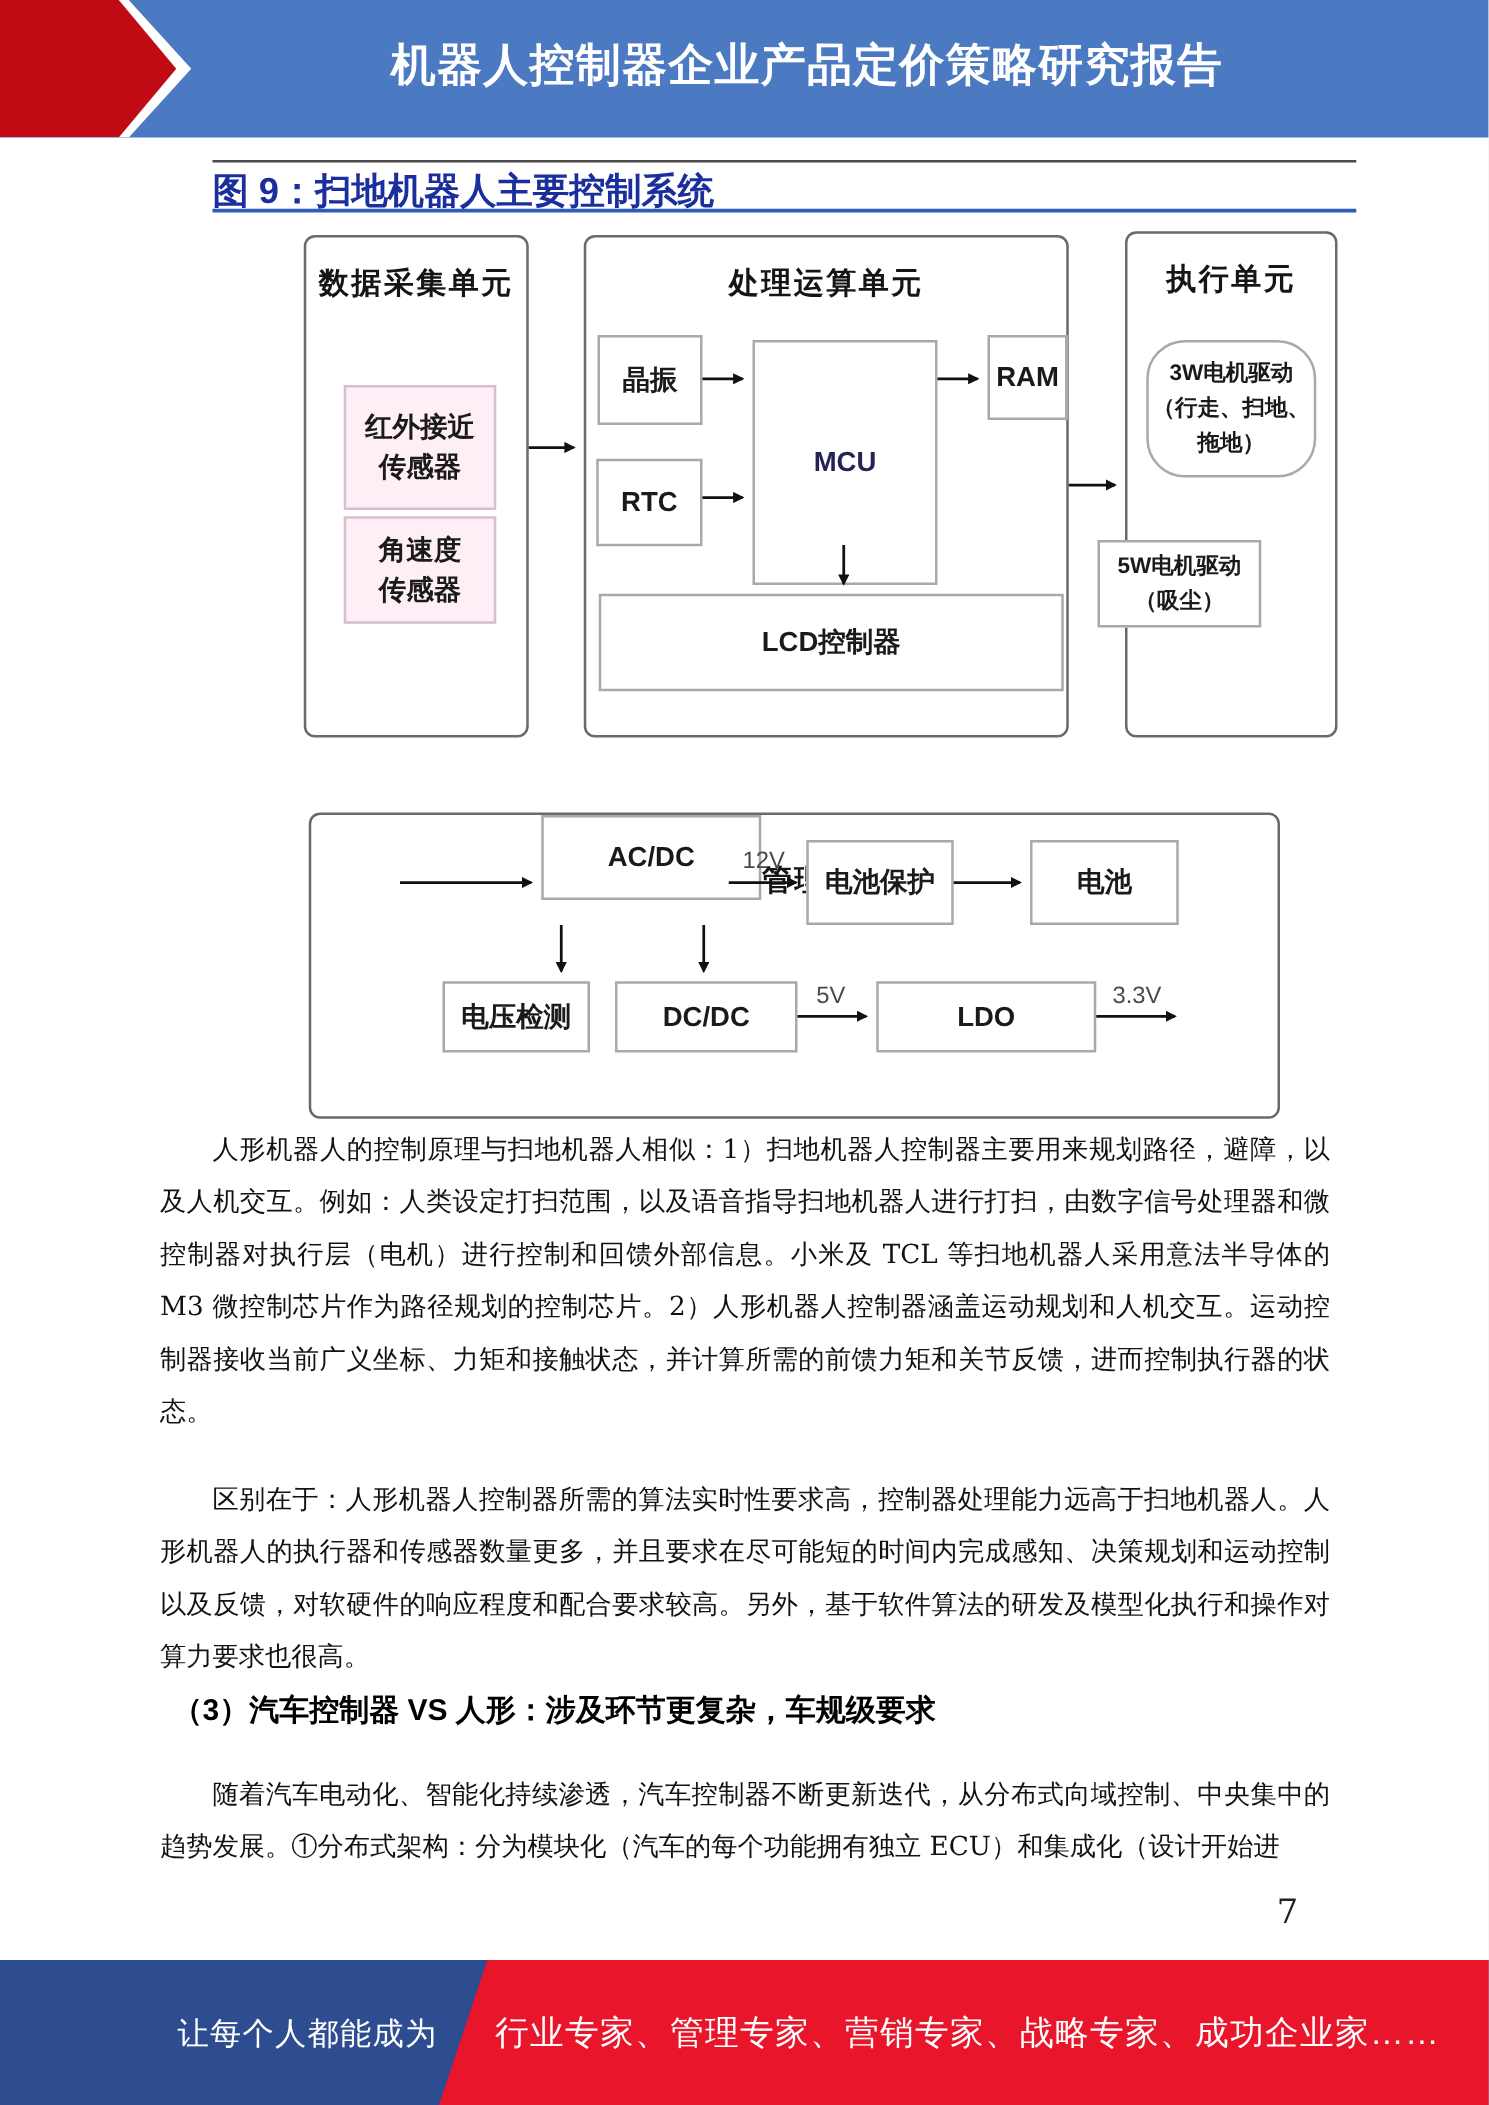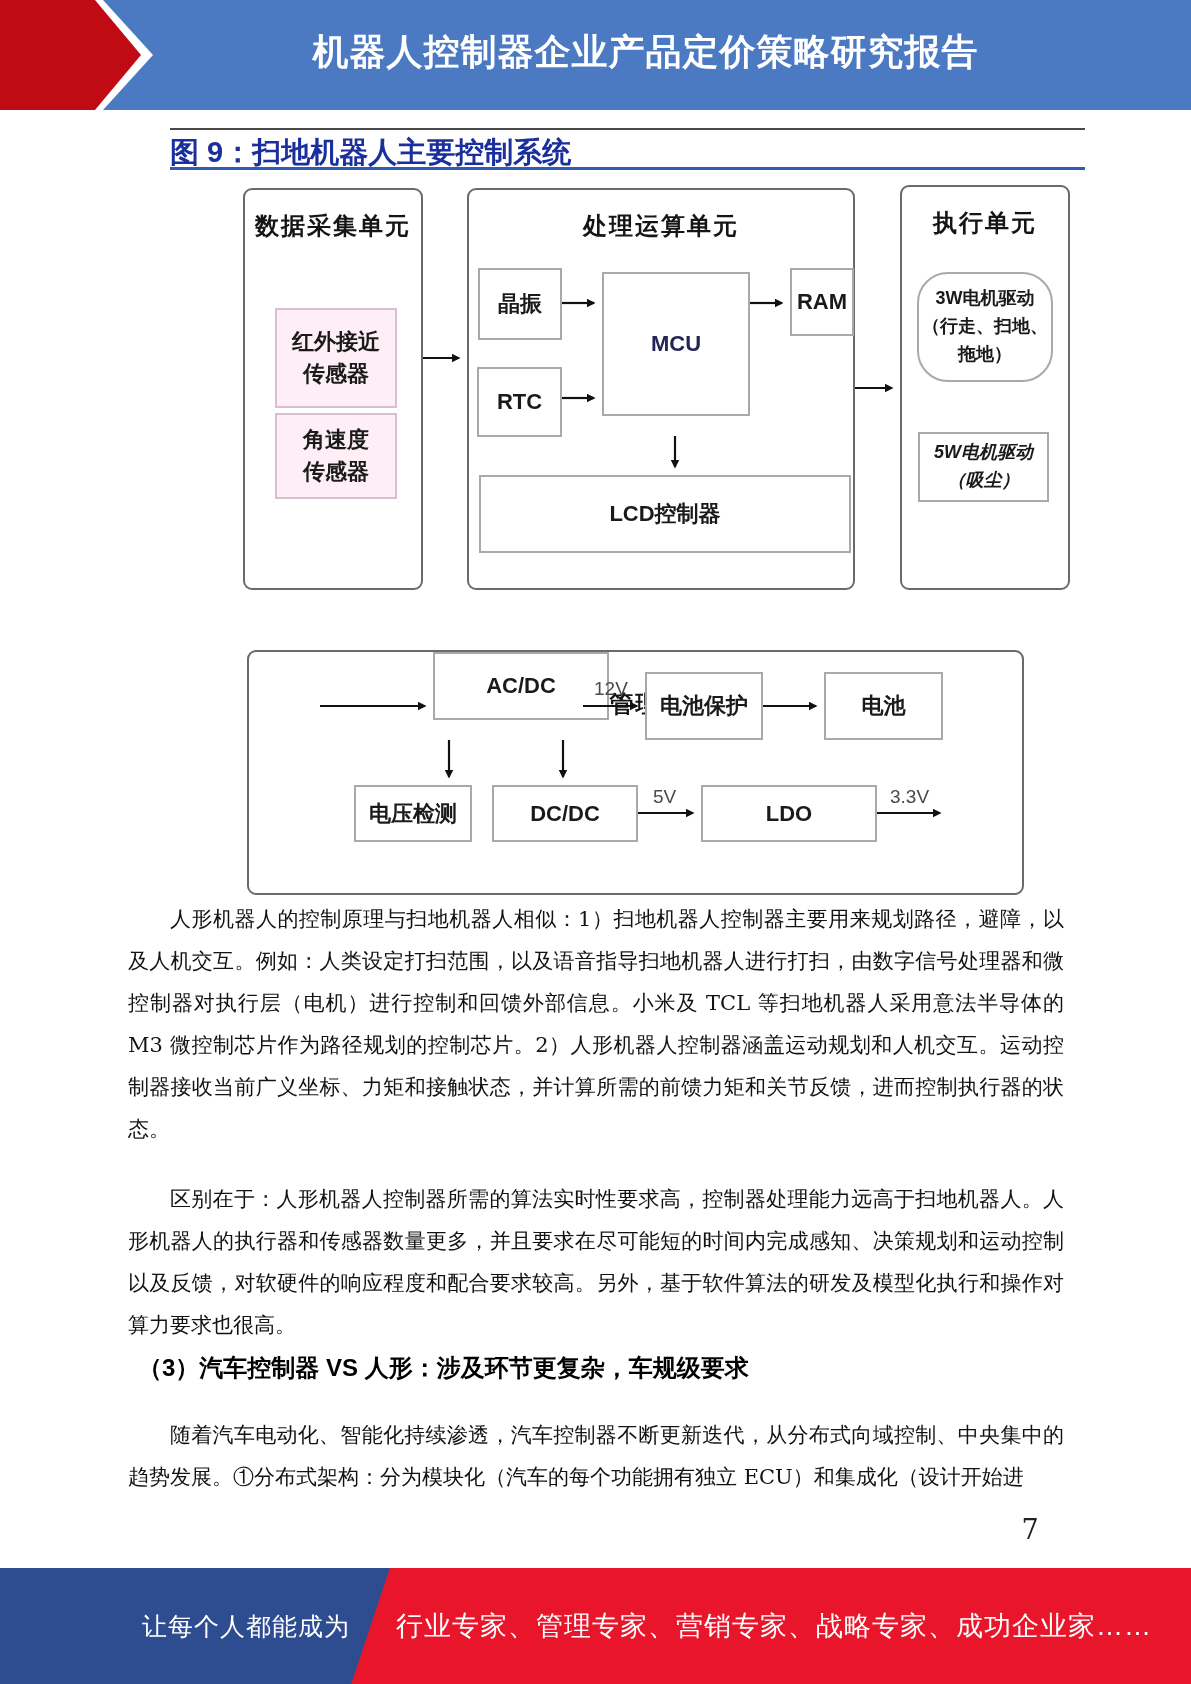--- a/index.html
+++ b/index.html
@@ -81,36 +81,36 @@
     <div>角速度</div>
     <div>传感器</div>
   </div>
 
   <div class="ibox" style="left:478px;top:268px;width:84px;height:72px;">
     <div>晶振</div>
   </div>
   <div class="ibox" style="left:477px;top:367px;width:85px;height:70px;">
     <div>RTC</div>
   </div>
-  <div class="ibox" style="left:602px;top:272px;width:148px;height:144px;">
+  <div class="ibox" style="left:602px;top:272px;width:148px;height:196px;">
     <div class="mcu-label">MCU</div>
   </div>
   <div class="ibox" style="left:790px;top:268px;width:64px;height:68px;">
     <div>RAM</div>
   </div>
   <div class="ibox" style="left:479px;top:475px;width:372px;height:78px;">
     <div>LCD控制器</div>
   </div>
 
   <div class="ibox small" style="left:917px;top:272px;width:136px;height:110px;border-radius:31px;">
     <div>3W电机驱动</div>
     <div>（行走、扫地、</div>
     <div>拖地）</div>
   </div>
-  <div class="ibox small" style="left:918px;top:432px;width:131px;height:70px;font-style:italic;">
+  <div class="ibox small" style="left:878px;top:432px;width:131px;height:70px;">
     <div>5W电机驱动</div>
     <div>（吸尘）</div>
   </div>
 
   <div class="obox" style="left:247px;top:610px;width:777px;height:245px;margin-top:40px;">
     <div class="obox-title" style="margin-top:36px;">电源管理单元</div>
   </div>
 
   <div class="ibox" style="left:433px;top:652px;width:176px;height:68px;">
     <div>AC/DC</div>

